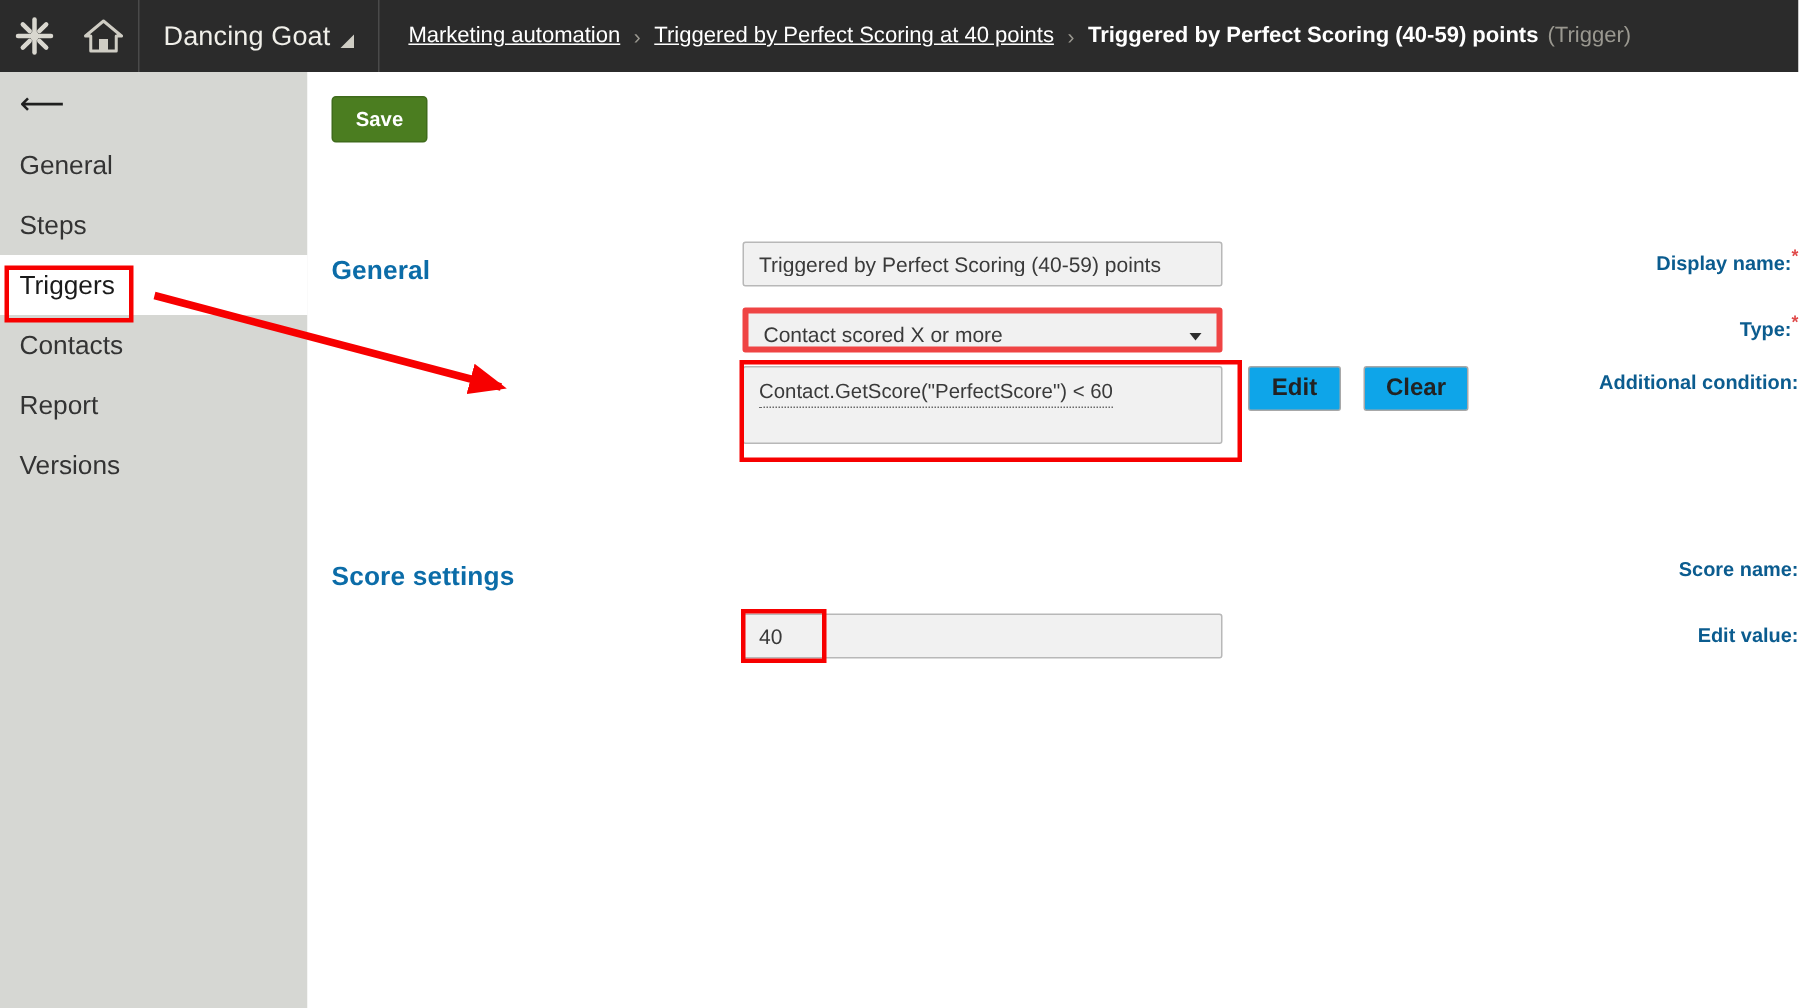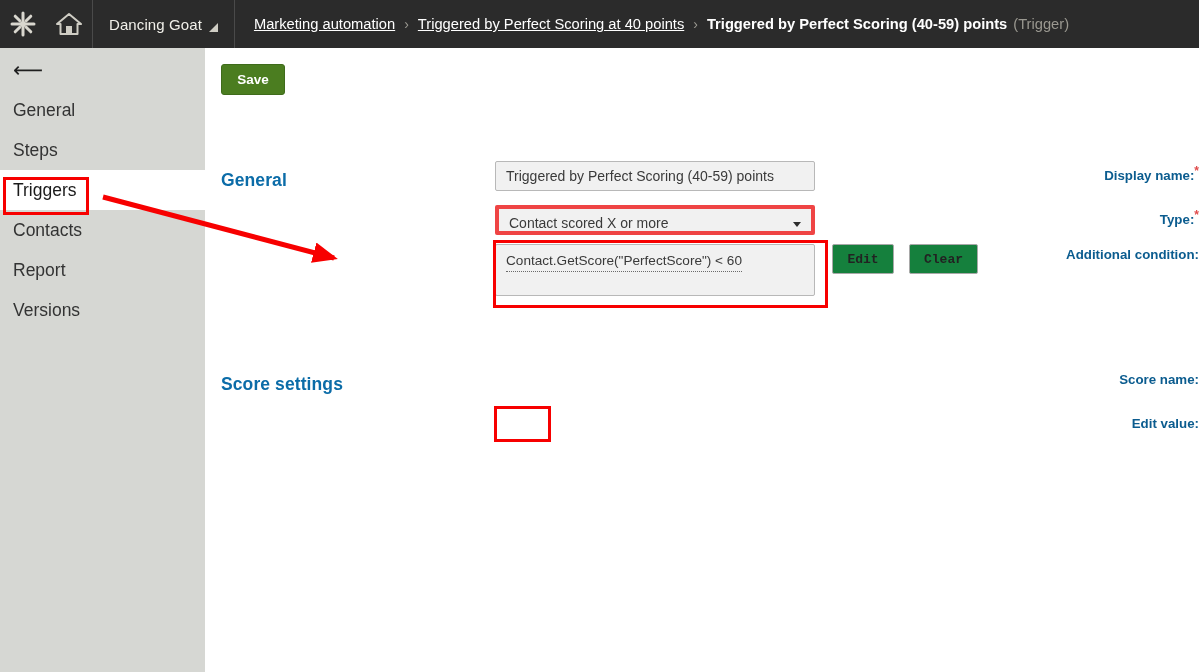--- a/index.html
+++ b/index.html
@@ -45,21 +45,21 @@
   .site-cell {
     height: 48px;
     display: flex;
     align-items: center;
     padding: 0 16px 0 16px;
     border-right: 1px solid #4a4a4a;
     box-sizing: border-box;
   }
   .site-name {
     color: #f0efe9;
-    font-size: 15px;
+    font-size: 18px;
     letter-spacing: .1px;
     text-align: center;
   }
   .site-caret {
     width: 0; height: 0;
     margin-left: 7px;
     margin-top: 6px;
     border-left: 9px solid transparent;
     border-bottom: 9px solid #cfcdc4;
   }
@@ -236,28 +236,28 @@
     cursor: pointer;
   }
   .macro-line2 {
     border-bottom: 1px dotted #6a6a6a;
     display: inline-block;
     padding-bottom: 1px;
   }
   .gray-btn {
     height: 30px;
     min-width: 62px;
-    background: #15803d;
+    background: #0ea5e9;
     border: 1px solid #a8a8a8;
     border-radius: 2px;
     color: #222222;
-    font-size: 13px;
+    font-size: 16px;
     font-weight: bold;
     cursor: pointer;
-    font-family: Liberation Mono, monospace;
+    font-family: Liberation Sans, sans-serif;
     padding: 0 14px;
   }
 
   
   .anno-box {
     position: absolute;
     border: 3px solid #f70000;
     box-sizing: border-box;
     pointer-events: none;
     z-index: 40;
@@ -387,20 +387,23 @@
   <div class="field-row" style="top:317px;">
     <div class="field-label">
       <span>Score name:</span>
     </div>
   </div>
 
   <div class="field-row" style="top:361px;">
     <div class="field-label">
       <span>Edit value:</span>
     </div>
+    <div class="field-ctrl">
+      <input class="txt-input" type="text" value="40" style="">
+    </div>
   </div>
 
 </div>
 
 <div class="anno-box" id="anno-triggers"></div>
 <div class="anno-box" id="anno-macro"></div>
 <div class="anno-box" id="anno-score"></div>
 
 <svg class="anno-svg">
   <defs>

